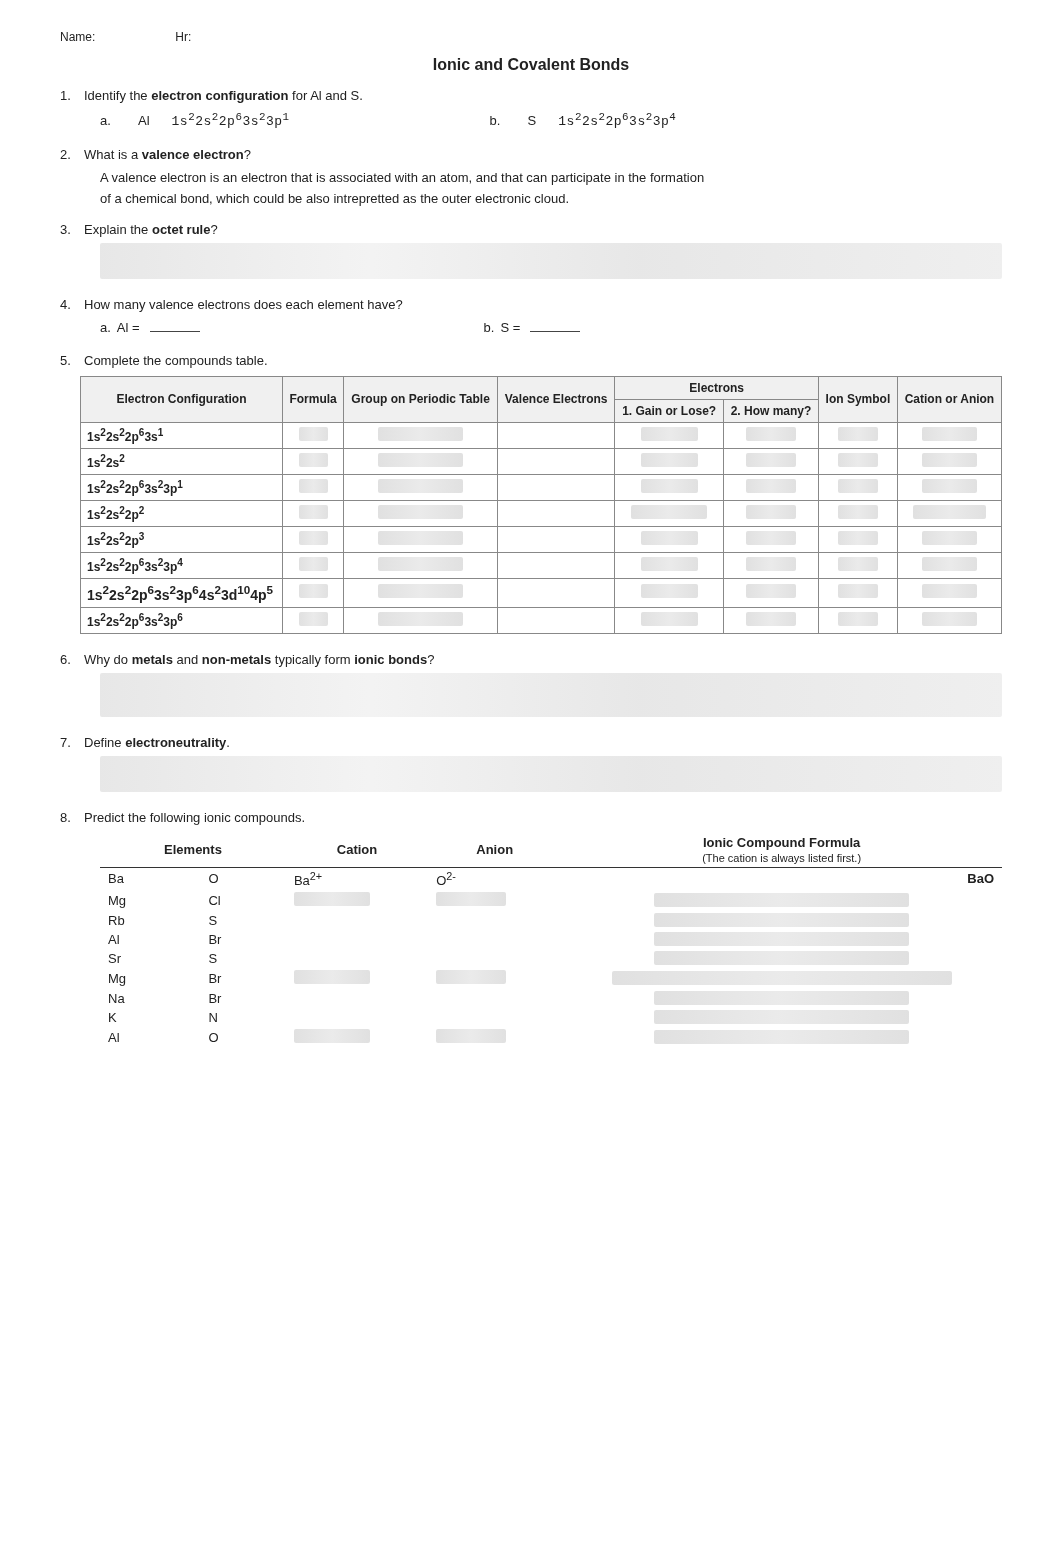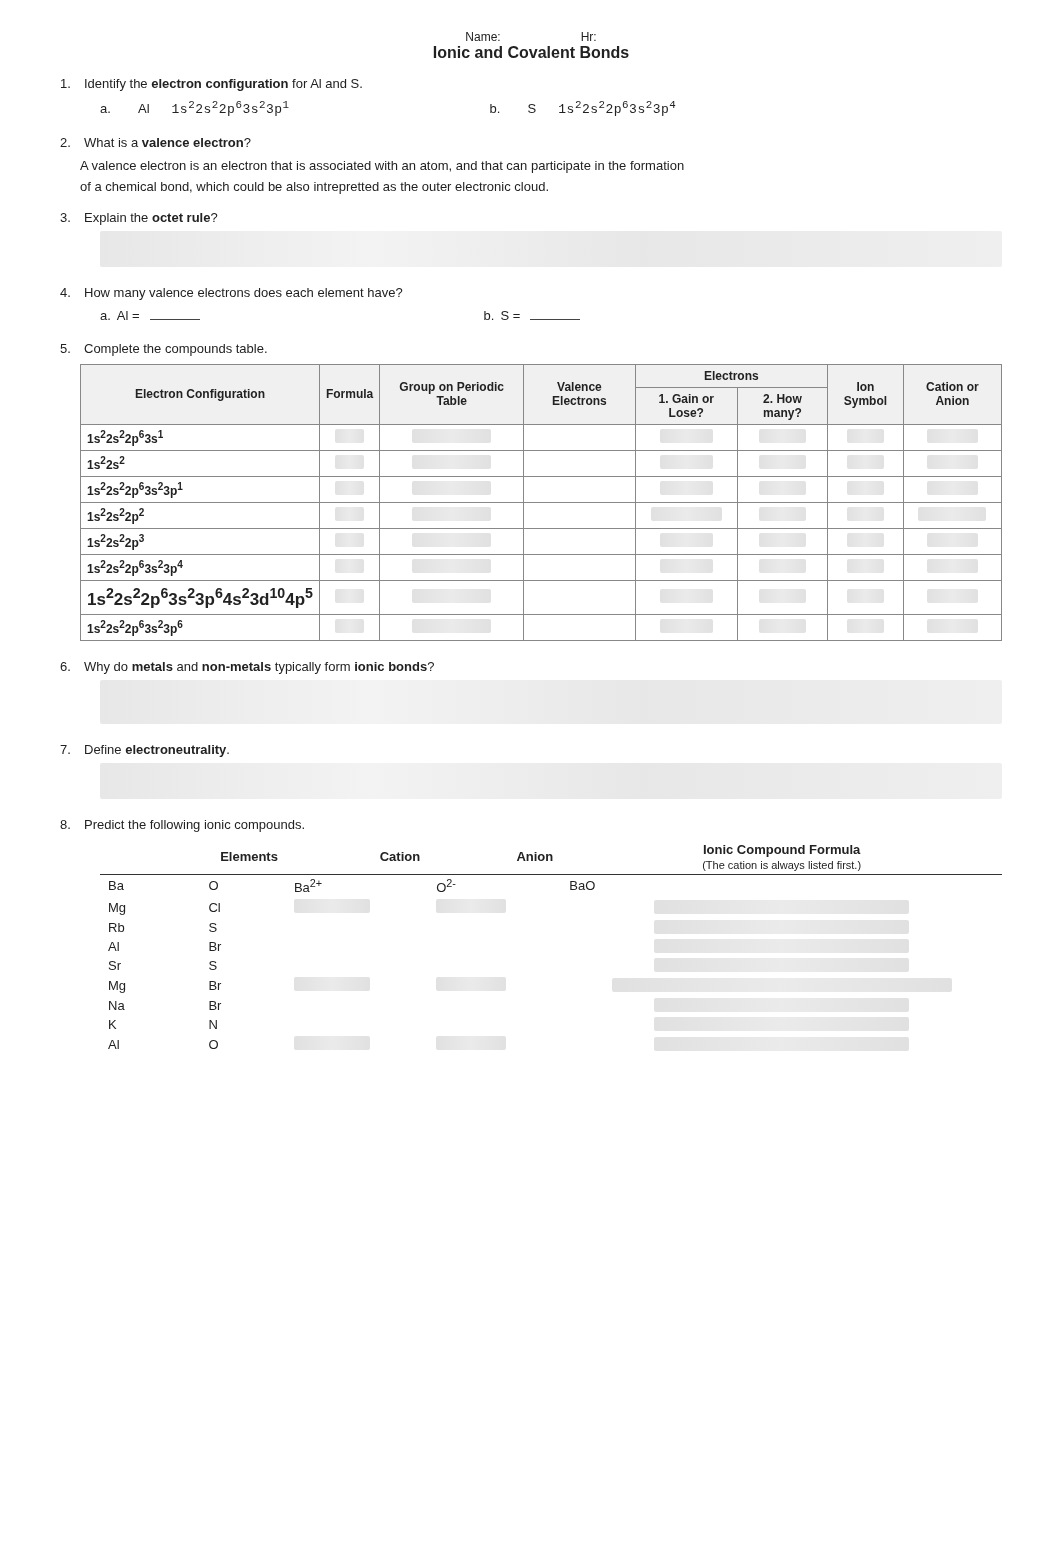--- a/index.html
+++ b/index.html
@@ -7,23 +7,23 @@
       font-family: Arial, sans-serif;
       font-size: 13px;
       background: #fff;
       color: #222;
       width: 1062px;
       min-height: 1556px;
       padding: 30px 60px;
     }
     .header-row {
       display: flex;
-      justify-content: center;
+      justify-content: flex-start;
       align-items: flex-start;
-      margin-bottom: 0;
+      margin-bottom: 12px;
     }
     .header-fields {
       display: flex;
       gap: 80px;
       font-size: 12px;
     }
     .title {
       text-align: center;
       font-size: 16px;
       font-weight: bold;
@@ -107,21 +107,21 @@
     
     .ionic-table {
       width: 100%;
       border-collapse: collapse;
       font-size: 13px;
       margin-top: 8px;
     }
     .ionic-table th {
       font-weight: bold;
       padding: 2px 8px;
-      text-align: right;
+      text-align: center;
       border-bottom: 1px solid #333;
     }
     .ionic-table td {
       padding: 2px 8px;
       text-align: left;
     }
     .section-gap { margin-top: 18px; }
   </style>
 </head>
 <body>
@@ -157,21 +157,21 @@
       </span>
     </div>
   </div>
 </div>
 
 <div class="question section-gap">
   <div class="q-row">
     <span class="q-num">2.</span>
     <span>What is a <strong>valence electron</strong>?</span>
   </div>
-  <div style="margin-left:20px; font-size:13px; line-height:1.6;">
+  <div style="margin-left:40px; font-size:13px; line-height:1.6;">
     A valence electron is an electron that is associated with an atom, and that can participate in the formation<br>
     of a chemical bond, which could be also intrepretted as the outer electronic cloud.
   </div>
 </div>
 
 <div class="question">
   <div class="q-row">
     <span class="q-num">3.</span>
     <span>Explain the <strong>octet rule</strong>?</span>
   </div>
@@ -283,21 +283,21 @@
         <td><span class="cell-blurred-sm"></span></td>
         <td><span class="cell-blurred-sm"></span></td>
         <td></td>
         <td><span class="cell-blurred-sm"></span></td>
         <td><span class="cell-blurred-sm"></span></td>
         <td><span class="cell-blurred-sm"></span></td>
         <td><span class="cell-blurred-sm"></span></td>
       </tr>
 
       <tr>
-        <td class="left" style="font-size:17px;">1s<sup>2</sup>2s<sup>2</sup>2p<sup>6</sup>3s<sup>2</sup>3p<sup>6</sup>4s<sup>2</sup>3d<sup>10</sup>4p<sup>5</sup></td>
+        <td class="left" style="font-size:14px;">1s<sup>2</sup>2s<sup>2</sup>2p<sup>6</sup>3s<sup>2</sup>3p<sup>6</sup>4s<sup>2</sup>3d<sup>10</sup>4p<sup>5</sup></td>
         <td><span class="cell-blurred-sm"></span></td>
         <td><span class="cell-blurred-sm"></span></td>
         <td></td>
         <td><span class="cell-blurred-sm"></span></td>
         <td><span class="cell-blurred-sm"></span></td>
         <td><span class="cell-blurred-sm"></span></td>
         <td><span class="cell-blurred-sm"></span></td>
       </tr>
 
       <tr>
@@ -346,21 +346,21 @@
           <span style="font-weight:normal; font-size:11px;">(The cation is always listed first.)</span>
         </th>
       </tr>
     </thead>
     <tbody>
       <tr>
         <td>Ba</td>
         <td>O</td>
         <td>Ba<sup>2+</sup></td>
         <td>O<sup>2-</sup></td>
-        <td style="text-align:left;">BaO</td>
+        <td style="text-align:right;font-weight:bold;">BaO</td>
       </tr>
       <tr>
         <td>Mg</td>
           <td>Cl</td>
         <td><span class="cell-blurred-sm"></span></td>
         <td><span class="cell-blurred-sm"></span></td>
         <td>
             <span class="cell-blurred-sm" style="display:block; margin:auto;"></span>
           </td>
       </tr>

